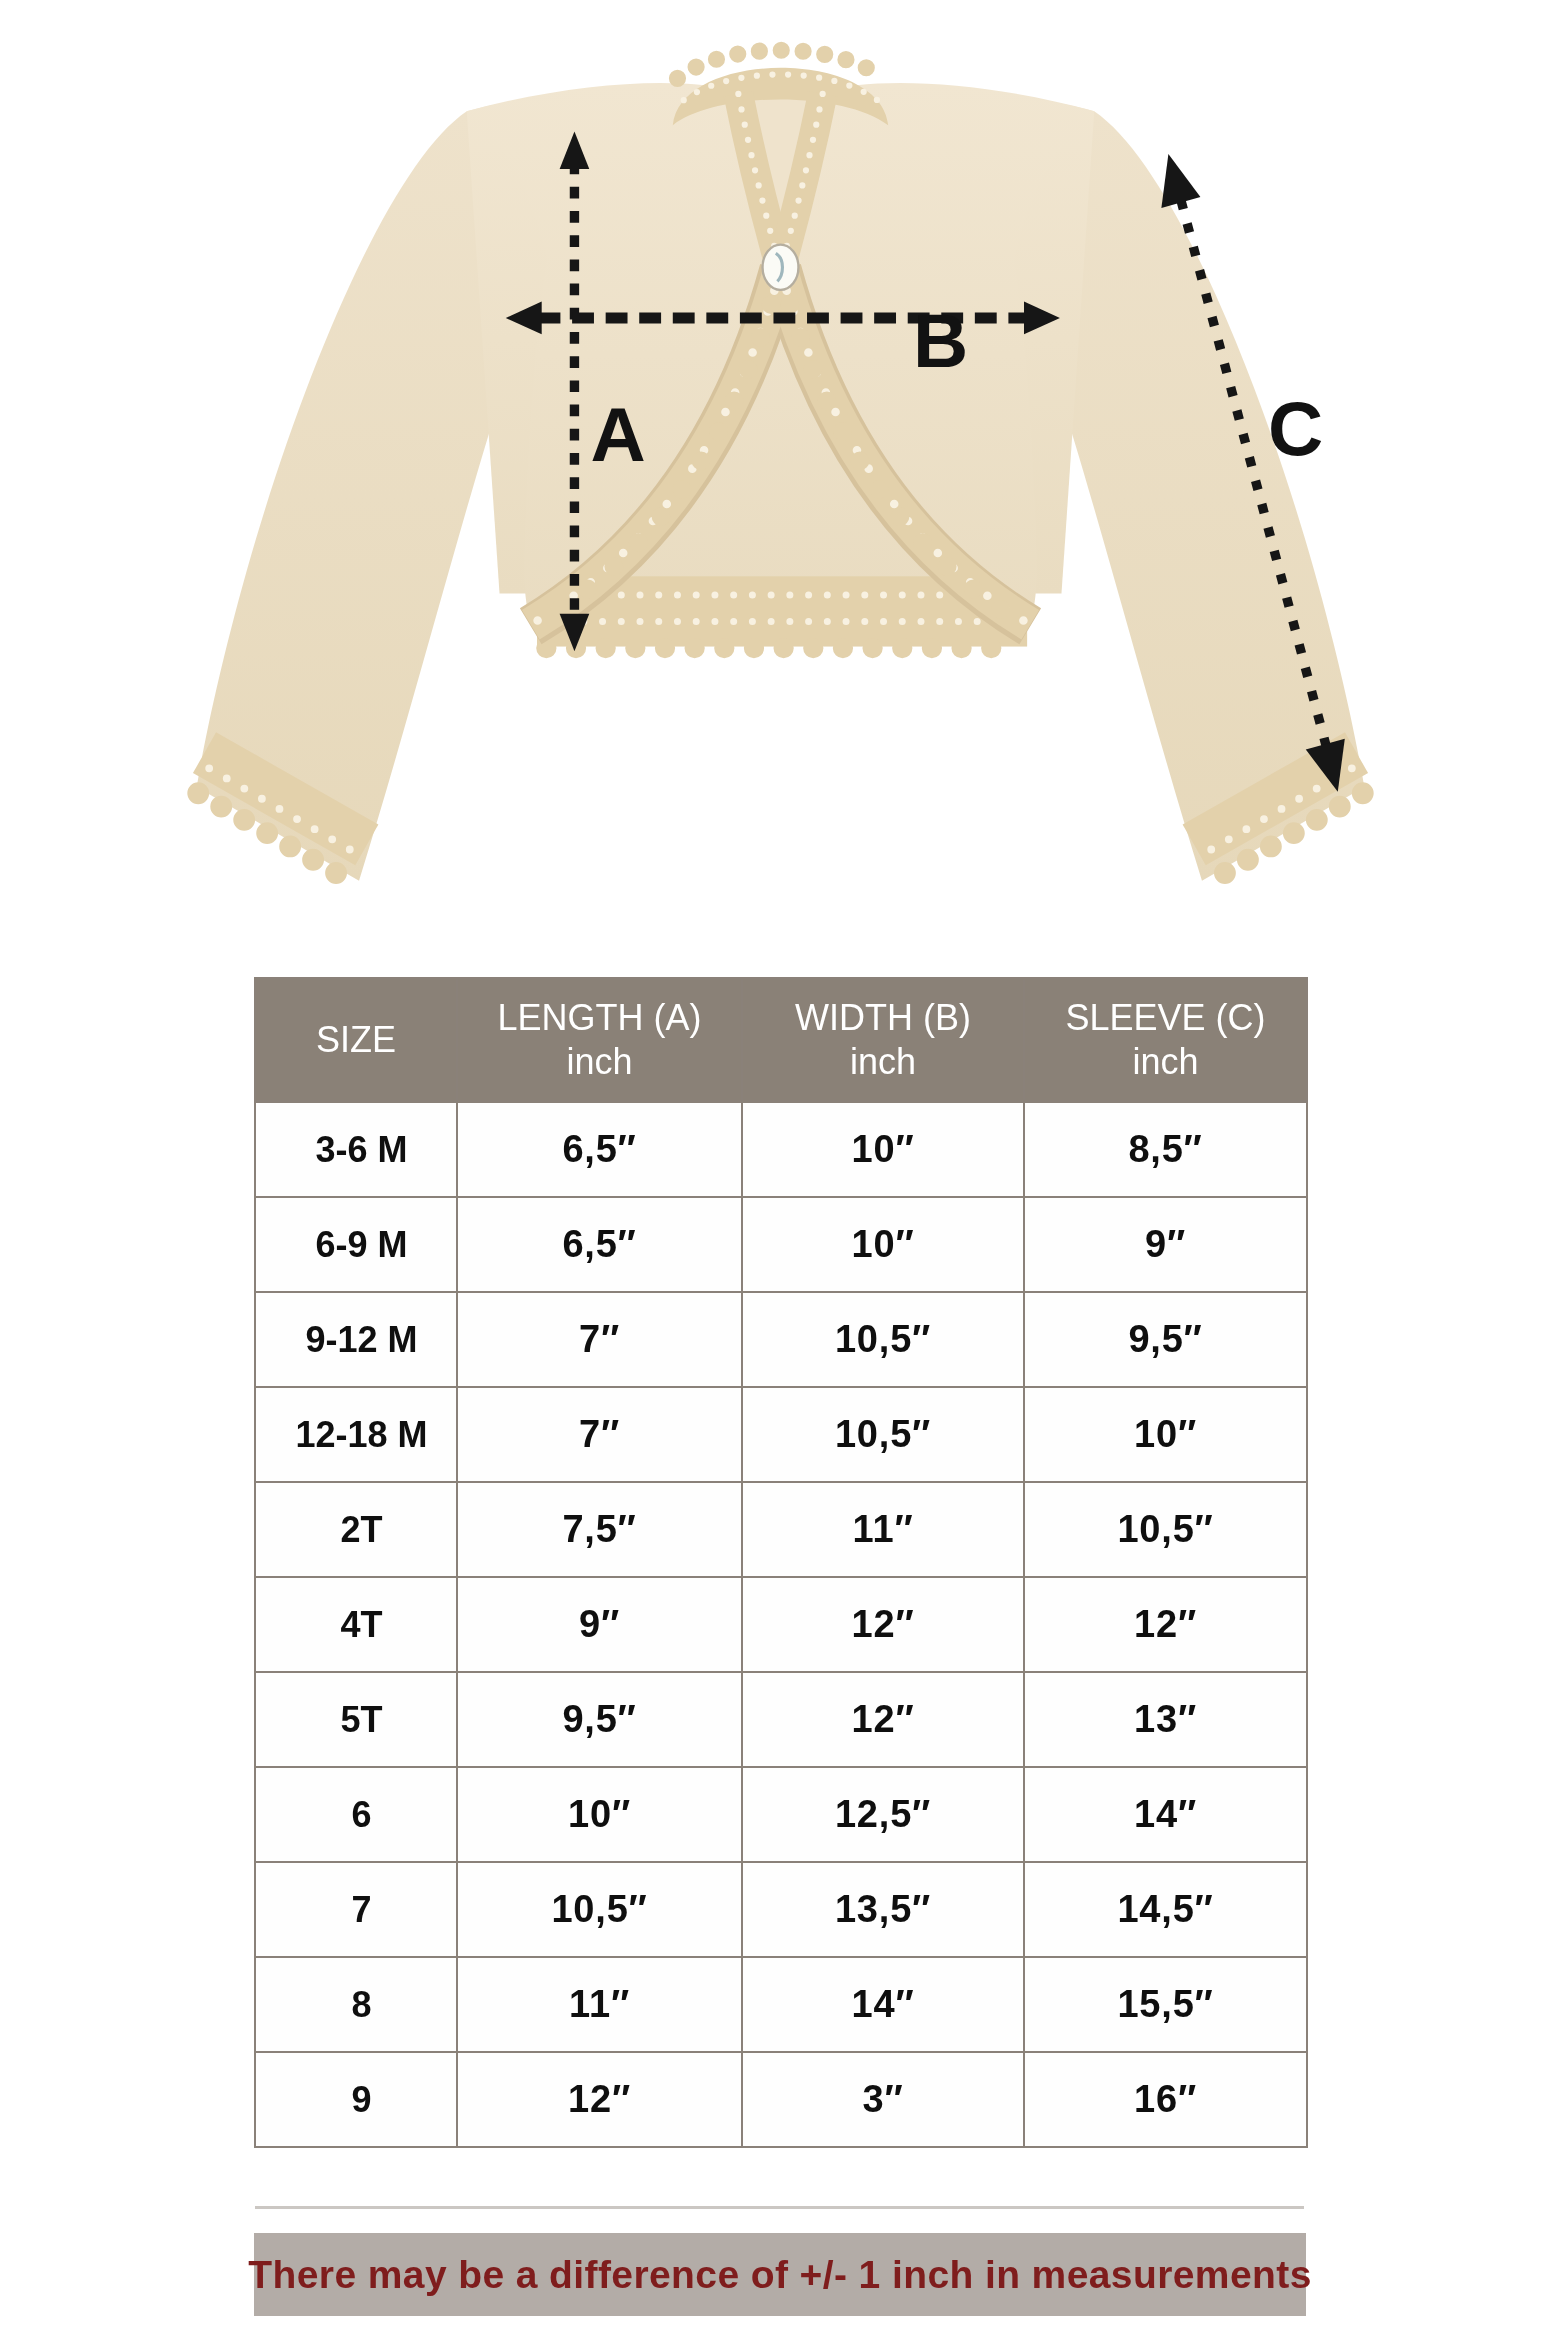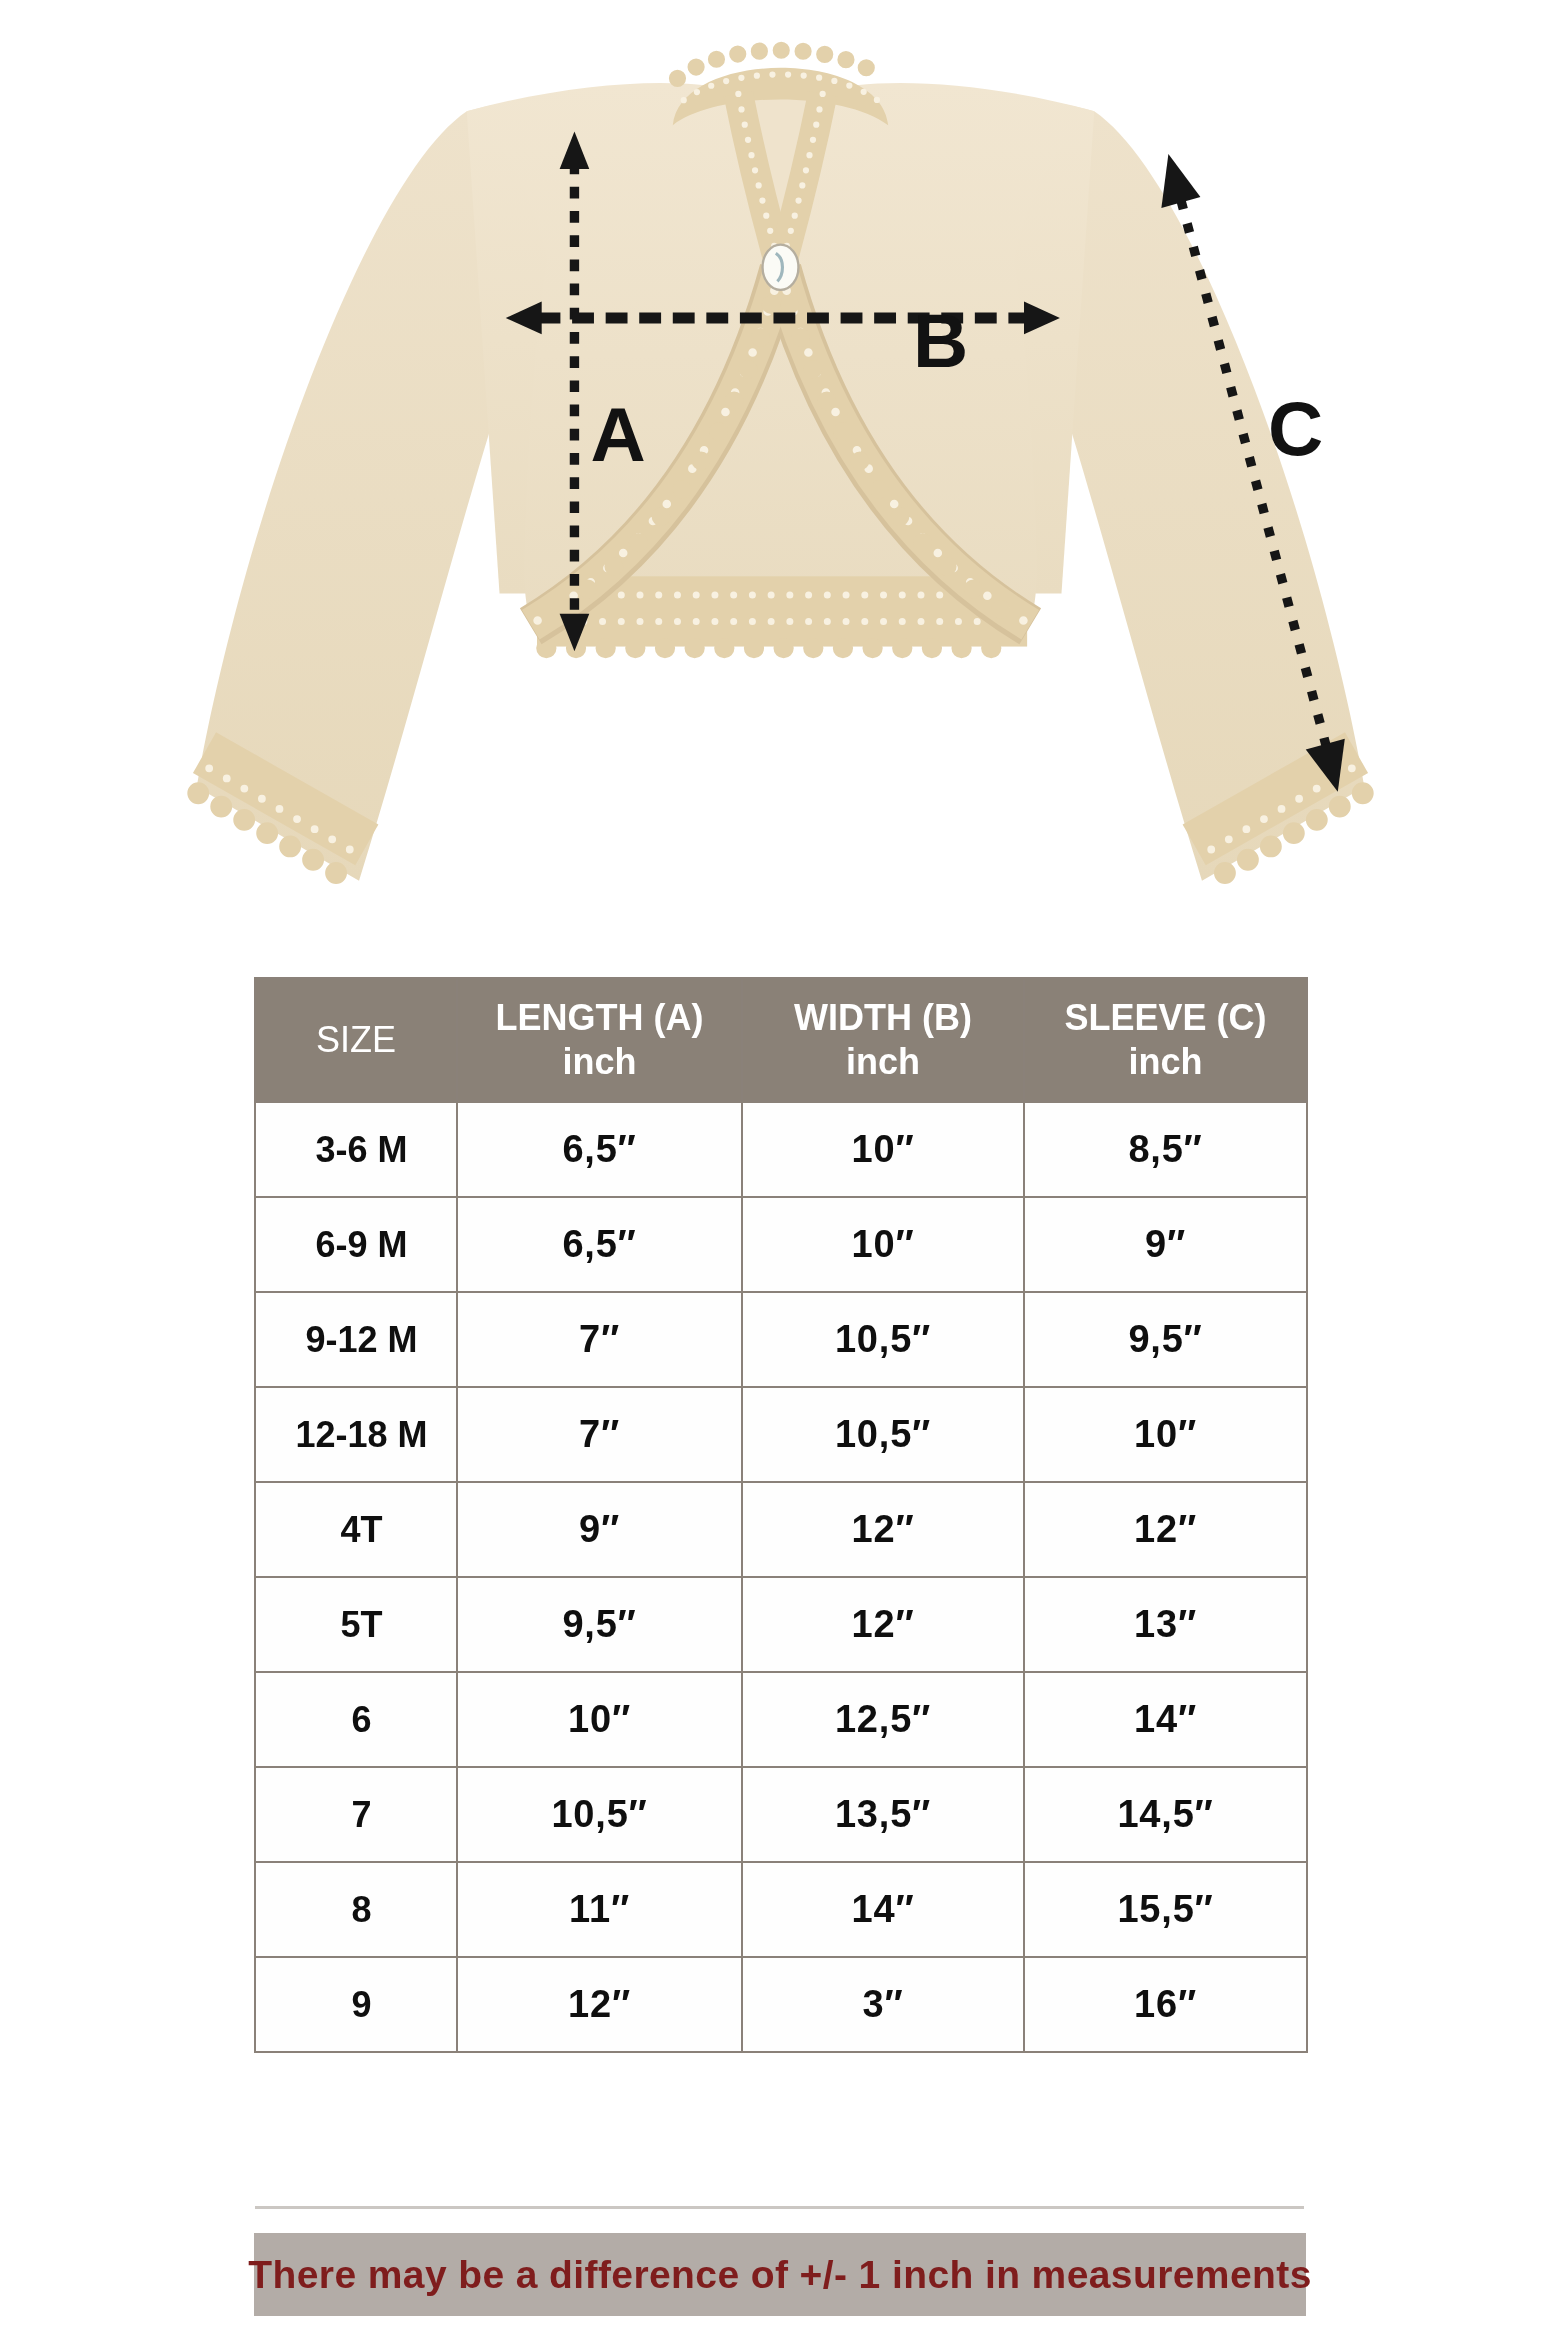--- a/index.html
+++ b/index.html
@@ -31,21 +31,21 @@
     background:var(--c-cell-bg,#fefefe);
   }
   .size-table th{
     background:var(--c-header-bg,#8a8177);
     color:var(--c-header-text,#ffffff);
     font-weight:normal;font-size:36px;line-height:1.22;
     height:119px;text-align:center;vertical-align:middle;
     border:2.3px solid var(--c-border,#8a8179);
     border-bottom:3.1px solid var(--c-border,#8a8179);
   }
-  .size-table th + th{border-left:2.3px solid #a49c92;font-weight:bold;}
+  .size-table th + th{border-left:2.3px solid #a49c92;}
   .size-table td{
     background:var(--c-cell-bg,#fefefe);
     border:2.3px solid var(--c-border,#8a8179);
     height:91px;text-align:center;vertical-align:middle;
     font-size:38px;font-weight:bold;color:var(--c-text,#0f0f0f);
     letter-spacing:0.8px;
   }
   .size-table td:first-child{font-size:36px;letter-spacing:0;padding-left:12px;}
   .table-shadow{
     position:absolute;left:255px;top:2206px;width:1049px;height:3.1px;
@@ -223,20 +223,26 @@
           <td>10,5″</td>
           <td>9,5″</td>
         </tr>
         <tr>
           <td>12-18 M</td>
           <td>7″</td>
           <td>10,5″</td>
           <td>10″</td>
         </tr>
         <tr>
+          <td>2T</td>
+          <td>7,5″</td>
+          <td>11″</td>
+          <td>10,5″</td>
+        </tr>
+        <tr>
           <td>4T</td>
           <td>9″</td>
           <td>12″</td>
           <td>12″</td>
         </tr>
         <tr>
           <td>5T</td>
           <td>9,5″</td>
           <td>12″</td>
           <td>13″</td>

